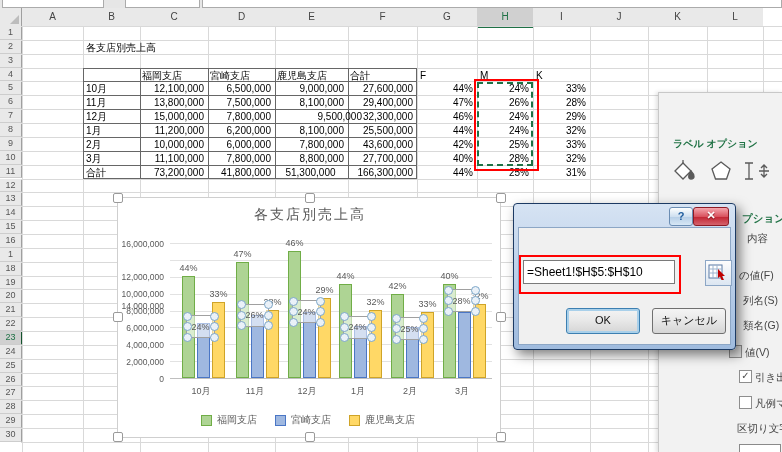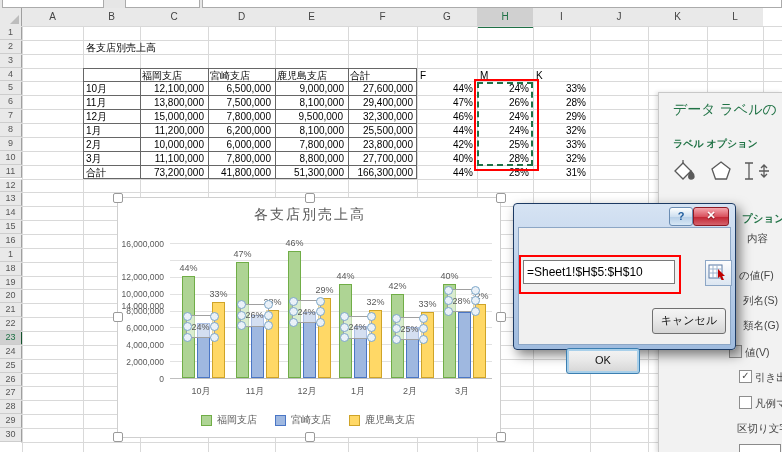--- a/index.html
+++ b/index.html
@@ -53,21 +53,21 @@
   .dlg-close{position:absolute;left:179px;top:3px;width:34px;height:17px;border-radius:3px;border:1px solid #8c1b25;
              background:linear-gradient(#f5a6ad,#d9535f 50%,#c22230 50%,#d4626c);color:#fff;font-weight:bold;
              font-size:11px;text-align:center;line-height:15px;text-shadow:0 1px 1px #7a0f18;}
   .dlg-label{position:absolute;left:11px;top:40px;font-size:11px;color:#1a1a1a;}
   .dlg-input{position:absolute;left:9px;top:56px;width:144px;height:20px;border:1px solid #7a7a7a;background:#fff;
              font-size:12px;font-family:"Liberation Sans",sans-serif;padding:1px 3px;}
   .dlg-redbox{position:absolute;left:5px;top:51px;width:158px;height:35px;}
   .dlg-picker{position:absolute;left:191px;top:56px;width:25px;height:24px;border:1px solid #8ca6c5;background:linear-gradient(#fdfdfd,#dce6f1);}
   .btn{position:absolute;width:72px;height:24px;border:1px solid #707070;border-radius:3px;
        background:linear-gradient(#f4f4f4,#e9e9e9 45%,#d5d5d5);font-size:11px;text-align:center;line-height:22px;color:#111;}
-  .btn.default{border-color:#3c7fb1;box-shadow:inset 0 0 0 2px #a9d0ea;margin-top:40px;}
+  .btn.default{border-color:#3c7fb1;box-shadow:inset 0 0 0 2px #a9d0ea;}
   
   .pane{left:658px;top:92px;width:124px;height:360px;background:#f2f2f2;border-left:1px solid #c8c8c8;border-top:1px solid #c8c8c8;
         box-shadow:-2px 0 4px rgba(0,0,0,.12);z-index:20;overflow:hidden;}
   .pane .t1{position:absolute;left:14px;top:8px;font-size:14px;color:#217346;white-space:nowrap;}
   .pane .t2{position:absolute;left:14px;top:44px;font-size:10px;font-weight:bold;color:#217346;white-space:nowrap;}
   .pane .frag{position:absolute;font-size:10.5px;color:#444;white-space:nowrap;}
   .pane .frag.green{color:#217346;font-weight:bold;}
   .pane .cb{position:absolute;width:11px;height:11px;border:1px solid #8e8e8e;background:#fff;font-size:10px;line-height:10px;
             text-align:center;color:#4d4d4d;}
   .pane .dd{position:absolute;left:80px;top:351px;width:40px;height:14px;border:1px solid #8a8a8a;background:#fff;}
@@ -211,53 +211,53 @@
       <div class="cell num" style="left: 142px; top: 96.3px; width: 62px; z-index: 3;">13,800,000</div>
       <div class="cell num" style="left: 210px; top: 96.3px; width: 61px; z-index: 3;">7,500,000</div>
       <div class="cell num" style="left: 277px; top: 96.3px; width: 67px; z-index: 3;">8,100,000</div>
       <div class="cell num" style="left: 350px; top: 96.3px; width: 63px; z-index: 3;">29,400,000</div>
       <div class="cell num" style="left: 420px; top: 96.3px; width: 53px; z-index: 3;">47%</div>
       <div class="cell num" style="left: 480px; top: 96.3px; width: 49px; z-index: 3;">26%</div>
       <div class="cell num" style="left: 536px; top: 96.3px; width: 50px; z-index: 3;">28%</div>
       <div class="cell" style="left: 86px; top: 110.2px; z-index: 3;">12月</div>
       <div class="cell num" style="left: 142px; top: 110.2px; width: 62px; z-index: 3;">15,000,000</div>
       <div class="cell num" style="left: 210px; top: 110.2px; width: 61px; z-index: 3;">7,800,000</div>
-      <div class="cell num" style="left: 277px; top: 110.2px; width: 66px; z-index: 3;">9,500,000</div>
+      <div class="cell num" style="left: 277px; top: 110.2px; width: 85px; z-index: 3;">9,500,000</div>
       <div class="cell num" style="left: 350px; top: 110.2px; width: 63px; z-index: 3;">32,300,000</div>
       <div class="cell num" style="left: 420px; top: 110.2px; width: 53px; z-index: 3;">46%</div>
       <div class="cell num" style="left: 480px; top: 110.2px; width: 49px; z-index: 3;">24%</div>
       <div class="cell num" style="left: 536px; top: 110.2px; width: 50px; z-index: 3;">29%</div>
       <div class="cell" style="left: 86px; top: 124px; z-index: 3;">1月</div>
       <div class="cell num" style="left: 142px; top: 124px; width: 62px; z-index: 3;">11,200,000</div>
       <div class="cell num" style="left: 210px; top: 124px; width: 61px; z-index: 3;">6,200,000</div>
       <div class="cell num" style="left: 277px; top: 124px; width: 67px; z-index: 3;">8,100,000</div>
       <div class="cell num" style="left: 350px; top: 124px; width: 63px; z-index: 3;">25,500,000</div>
       <div class="cell num" style="left: 420px; top: 124px; width: 53px; z-index: 3;">44%</div>
       <div class="cell num" style="left: 480px; top: 124px; width: 49px; z-index: 3;">24%</div>
       <div class="cell num" style="left: 536px; top: 124px; width: 50px; z-index: 3;">32%</div>
       <div class="cell" style="left: 86px; top: 137.9px; z-index: 3;">2月</div>
       <div class="cell num" style="left: 142px; top: 137.9px; width: 62px; z-index: 3;">10,000,000</div>
       <div class="cell num" style="left: 210px; top: 137.9px; width: 61px; z-index: 3;">6,000,000</div>
       <div class="cell num" style="left: 277px; top: 137.9px; width: 67px; z-index: 3;">7,800,000</div>
-      <div class="cell num" style="left: 350px; top: 137.9px; width: 63px; z-index: 3;">23,800,000</div>
+      <div class="cell num" style="left: 350px; top: 137.9px; width: 63px; z-index: 3;">43,600,000</div>
       <div class="cell num" style="left: 420px; top: 137.9px; width: 53px; z-index: 3;">42%</div>
       <div class="cell num" style="left: 480px; top: 137.9px; width: 49px; z-index: 3;">25%</div>
       <div class="cell num" style="left: 536px; top: 137.9px; width: 50px; z-index: 3;">33%</div>
       <div class="cell" style="left: 86px; top: 151.8px; z-index: 3;">3月</div>
       <div class="cell num" style="left: 142px; top: 151.8px; width: 62px; z-index: 3;">11,100,000</div>
       <div class="cell num" style="left: 210px; top: 151.8px; width: 61px; z-index: 3;">7,800,000</div>
       <div class="cell num" style="left: 277px; top: 151.8px; width: 67px; z-index: 3;">8,800,000</div>
       <div class="cell num" style="left: 350px; top: 151.8px; width: 63px; z-index: 3;">27,700,000</div>
       <div class="cell num" style="left: 420px; top: 151.8px; width: 53px; z-index: 3;">40%</div>
       <div class="cell num" style="left: 480px; top: 151.8px; width: 49px; z-index: 3;">28%</div>
       <div class="cell num" style="left: 536px; top: 151.8px; width: 50px; z-index: 3;">32%</div>
       <div class="cell" style="left: 86px; top: 165.6px; z-index: 3;">合計</div>
       <div class="cell num" style="left: 142px; top: 165.6px; width: 62px; z-index: 3;">73,200,000</div>
       <div class="cell num" style="left: 210px; top: 165.6px; width: 61px; z-index: 3;">41,800,000</div>
-      <div class="cell num" style="left: 277px; top: 165.6px; width: 67px; z-index: 3;">51,300,000</div>
+      <div class="cell num" style="left: 277px; top: 165.6px; width: 67px; z-index: 3; text-align: center;">51,300,000</div>
       <div class="cell num" style="left: 350px; top: 165.6px; width: 63px; z-index: 3;">166,300,000</div>
       <div class="cell num" style="left: 420px; top: 165.6px; width: 53px; z-index: 3;">44%</div>
       <div class="cell num" style="left: 480px; top: 165.6px; width: 49px; z-index: 3;">25%</div>
       <div class="cell num" style="left: 536px; top: 165.6px; width: 50px; z-index: 3;">31%</div>
     </div>
 
   <div class="abs chartframe"></div>
   <div class="abs charttitle">各支店別売上高</div>
   <div id="chartbody">
       <div class="cgrid" style="top: 243px; background: rgb(226, 226, 226); z-index: 5;"></div>
@@ -391,21 +391,20 @@
       <div class="chdl" style="left: 496px; top: 312px; z-index: 9;"></div>
       <div class="chdl" style="left: 113px; top: 432px; z-index: 9;"></div>
       <div class="chdl" style="left: 305px; top: 432px; z-index: 9;"></div>
       <div class="chdl" style="left: 496px; top: 432px; z-index: 9;"></div>
     </div>
 
   <div class="abs ants" style="left:477px;top:82px;width:52px;height:80px;z-index:8;"></div>
   <div class="abs redbox" style="left:474px;top:79px;width:61px;height:88px;z-index:8;"></div>
 
   <div class="abs pane">
-    <div class="t1">データ ラベルの</div>
     <div class="t2">ラベル オプション</div>
     <div class="icons abs" style="left:12px;top:66px;">
       <svg width="100" height="26" viewBox="0 0 100 26">
         <g stroke="#5a5a5a" fill="#fff" stroke-width="1.3">
           <path d="M4 12 L12 4 L20 12 L12 20 Z"></path>
           <path d="M12 4 L12 1"></path>
           <path d="M20 12 C24 16 24 20 20 20 C17 20 17 16 20 12 Z" fill="#5a5a5a"></path>
         </g>
         <g stroke="#5a5a5a" fill="#fff" stroke-width="1.3">
           <path d="M50 3 L59 10 L55.5 20 L44.5 20 L41 10 Z"></path>

